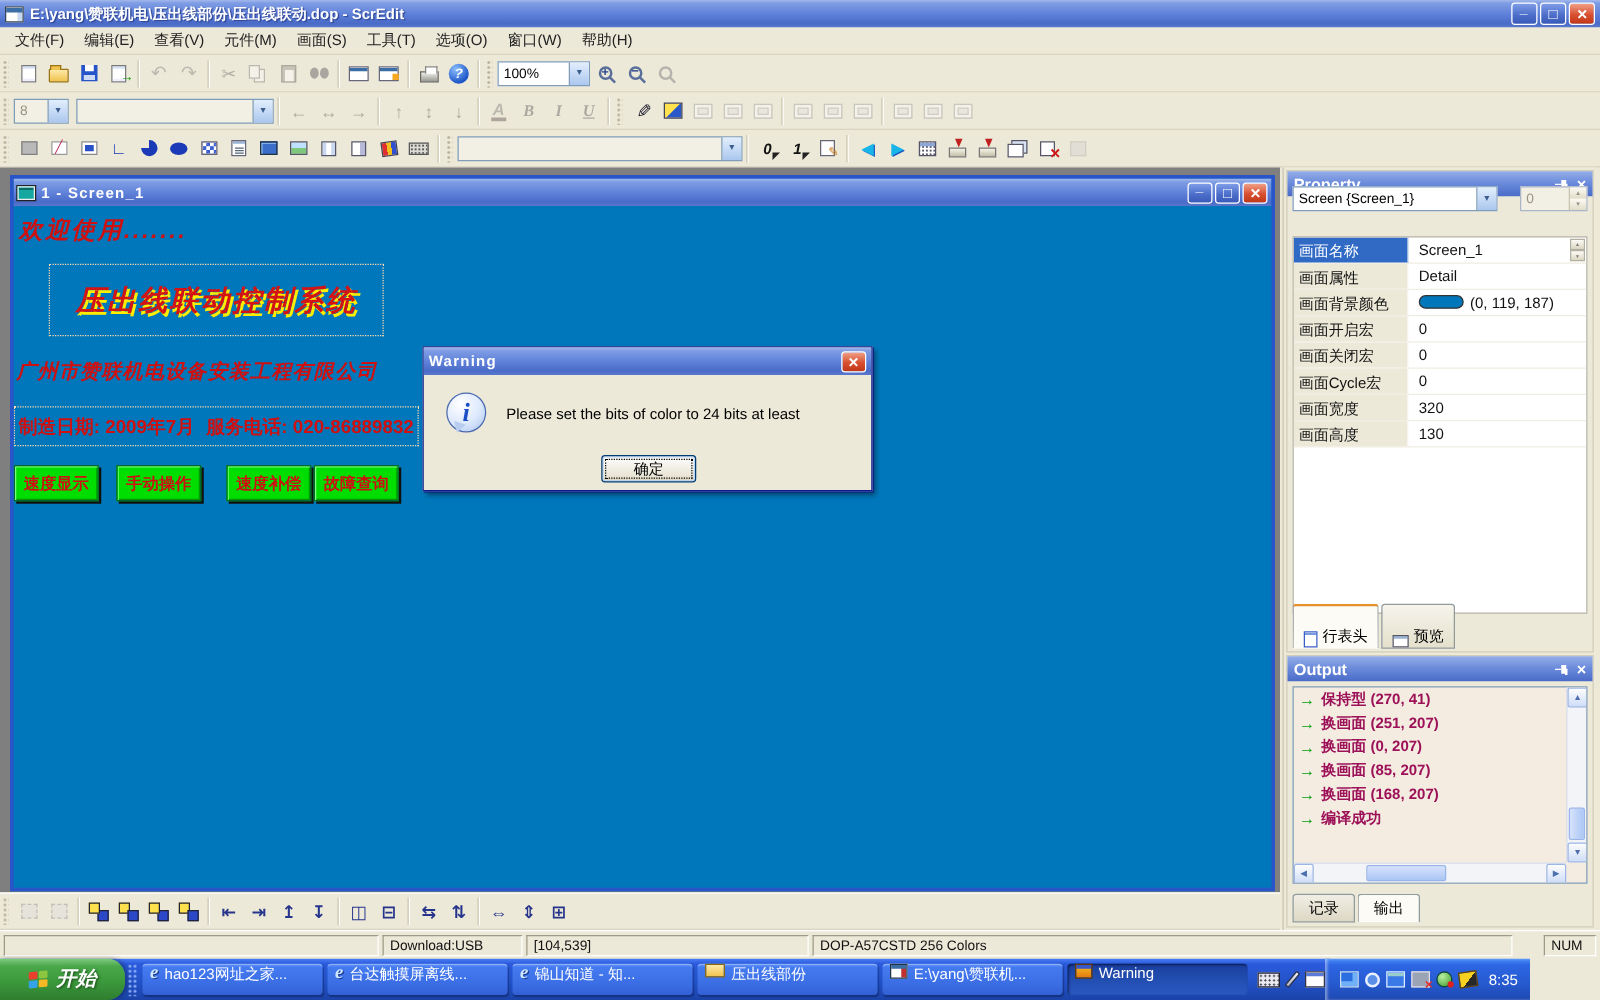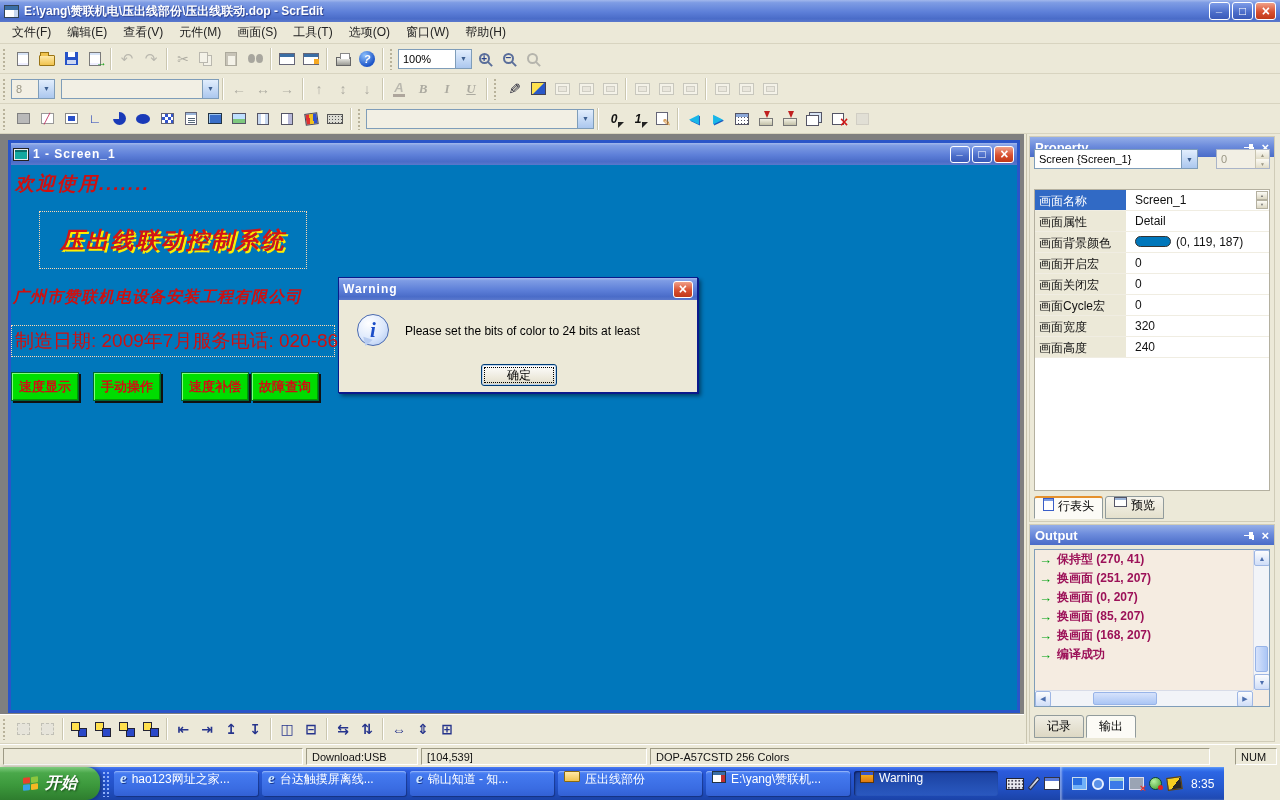--- a/index.html
+++ b/index.html
@@ -145,21 +145,21 @@
   .scr-ico { width:14px; height:11px; background:#14a8a0; border:1px solid #eee; box-shadow:0 0 0 1px #222, inset 0 2px 0 #0c6c68; }
   .child .winbtns .wbtn { width:20px; height:17px; }
   .canvas { position:absolute; left:0; top:22px; right:0; bottom:0; background:#0077bb; overflow:hidden; }
 
   .red-script { color:#cf1010; font-weight:bold; font-style:italic; }
   .cv-welcome { left:4px; top:6px; font-size:19px; letter-spacing:2px; }
   .cv-titlebox { left:28px; top:46px; width:268px; height:58px; border:1px dotted #ffd9b0; display:flex; align-items:center; justify-content:center; }
   .cv-title { font-size:23px; color:#d41414; font-weight:bold; font-style:italic; text-shadow:2px 2px 0 #ffee00; letter-spacing:2px; white-space:nowrap; }
   .cv-company { left:2px; top:122px; font-size:16px; letter-spacing:1px; white-space:nowrap; }
   .cv-infobox { left:0px; top:160px; width:324px; height:32px; border:1px dotted #ffd9b0; display:flex; align-items:center; justify-content:space-between; padding:0 3px; }
-  .cv-info { color:#cf1010; font-weight:normal; font-size:19px; white-space:nowrap;text-align:center; }
+  .cv-info { color:#cf1010; font-weight:bold; font-size:15px; white-space:nowrap;text-align:center; }
   .gbtn { position:absolute; top:207px; width:68px; height:29px; background:#00dd00; border:1px solid #063;
     box-shadow:inset 1px 1px 0 #7dff7d, inset -1px -1px 0 #009900, 2px 2px 0 #101010;
     color:#cf1010; font-weight:bold; font-size:13px; display:flex; align-items:center; justify-content:center; white-space:nowrap; }
 
   
   .dialog { position:absolute; left:338px; top:277px; width:360px; height:116px; background:#ece9d8;
     border:1px solid #0a1a8c; box-shadow:1px 1px 0 #0a1a8c, 3px 3px 4px rgba(0,0,0,.45); z-index:50; }
   .dlg-title { height:22px; background:linear-gradient(180deg,#a2b8ec 0%,#7e9ce4 12%,#5d7fd8 55%,#4a6cc8 85%,#5a78cc 100%);
     display:flex; align-items:center; padding:0 4px; color:#fff; font-weight:bold; letter-spacing:1px; }
   .dlg-title .wbtn { margin-left:auto; width:20px; height:17px; }
@@ -192,21 +192,21 @@
   .spinarrows span { flex:1; display:flex; align-items:center; justify-content:center; font-size:5px; color:#9a9684; background:linear-gradient(#fbfaf4,#e2ddc8); }
   .grid { position:absolute; left:4px; top:52px; right:4px; bottom:30px; background:#fff; border:1px solid #b4b0a0; overflow:hidden; }
   .prow { display:flex; height:21px; border-bottom:1px solid #f0ede2; position:relative; }
   .prow .lab { width:92px; background:#ece9d8; border-right:1px solid #fff; padding:3px 4px 0 4px; font-size:12px; color:#111; white-space:nowrap; }
   .prow .lab.sel { background:#316ac5; color:#fff; }
   .prow .val { flex:1; padding:3px 4px 0 8px; font-size:12px; color:#111; display:flex; align-items:flex-start; gap:5px; white-space:nowrap; }
   .swatch { width:36px; height:11px; margin-top:1px; background:#0077bb; border:1px solid #333; border-radius:6px; }
   .mini-spin { position:absolute; right:1px; top:1px; width:12px; height:18px; display:flex; flex-direction:column; }
   .mini-spin span { flex:1; background:linear-gradient(#fcfbf6,#dcd7c2); border:1px solid #b4b0a0; font-size:4px; color:#777; display:flex; align-items:center; justify-content:center; }
   .ptabs { position:absolute; left:4px; bottom:2px; right:4px; height:25px; display:flex; align-items:flex-end; gap:2px; }
-  .ptab { height:23px; padding:0 8px; display:flex; align-items:flex-start; gap:4px; font-size:12px;
+  .ptab { height:36px; padding:0 8px; display:flex; align-items:flex-end; gap:4px; font-size:12px;
     background:linear-gradient(#f6f4ec,#e4e0cc); border:1px solid #919b9c; border-radius:3px 3px 0 0; }
   .ptab.active { background:#fcfbf6; border-bottom-color:#fcfbf6; border-top:2px solid #e5912d; font-weight:normal; }
   .tabico-clip { width:11px; height:13px; background:#fff; border:1px solid #3a5ec8; box-shadow:inset 0 2px 0 #7a9ae0; }
   .tabico-mon { width:13px; height:10px; background:#fff; border:1px solid #556; box-shadow:inset 0 2px 0 #9ab4d8; }
 
   .outp { position:absolute; left:2px; top:390px; width:246px; height:218px; background:#ece9d8; border:1px solid #d0ccb8; }
   .outlist { position:absolute; left:4px; top:24px; right:4px; bottom:34px; background:#f5ece1; border:1px solid #7f9db9; overflow:hidden; }
   .outhead { padding:4px 0 3px 14px; font-size:12px; color:#111; }
   .oitem { display:flex; align-items:center; gap:5px; padding:1px 0 1px 4px; font-size:12px; color:#9c1158; font-weight:bold; white-space:nowrap; }
   .oarr { color:#00a010; font-weight:bold; font-size:13px; line-height:1; }
@@ -664,21 +664,21 @@
         <div class="prow">
           <span class="lab">画面Cycle宏</span>
           <span class="val">0</span>
         </div>
         <div class="prow">
           <span class="lab">画面宽度</span>
           <span class="val">320</span>
         </div>
         <div class="prow">
           <span class="lab">画面高度</span>
-          <span class="val">240</span>
+          <span class="val">130</span>
         </div>
       </div>
       <div class="ptabs">
         <div class="ptab active">
           <i class="tabico-clip"></i>
           <span>行表头</span>
         </div>
         <div class="ptab">
           <i class="tabico-mon"></i>
           <span>预览</span>

